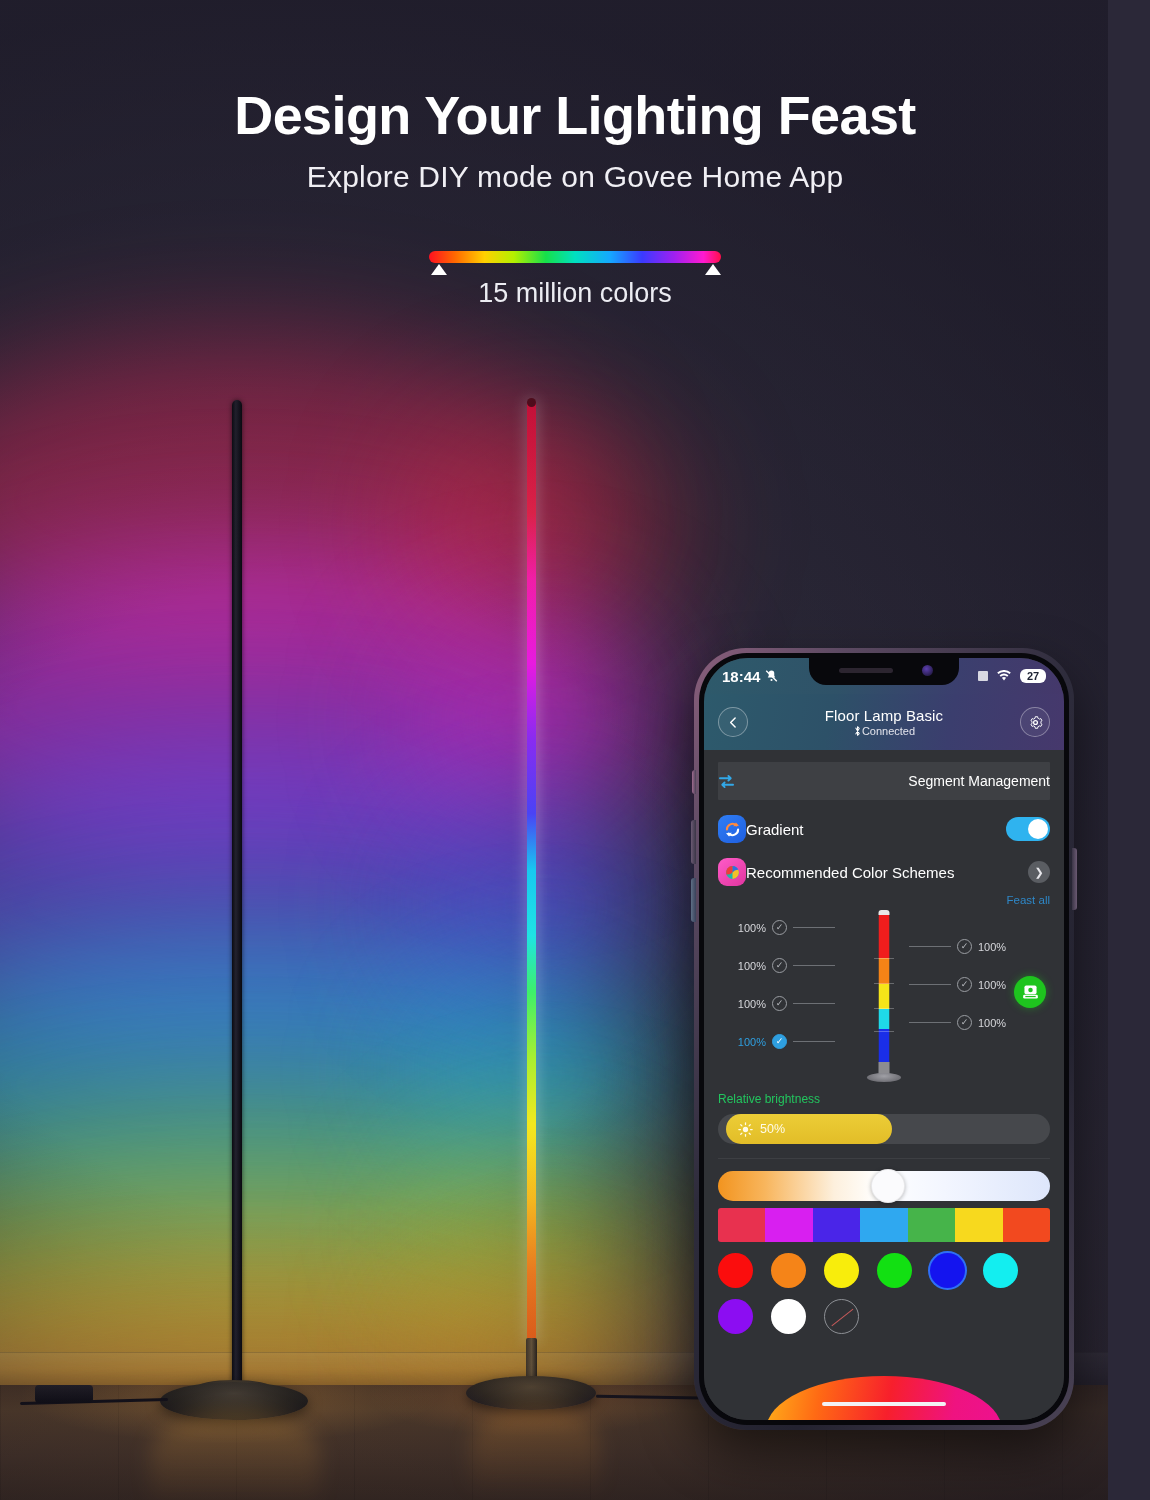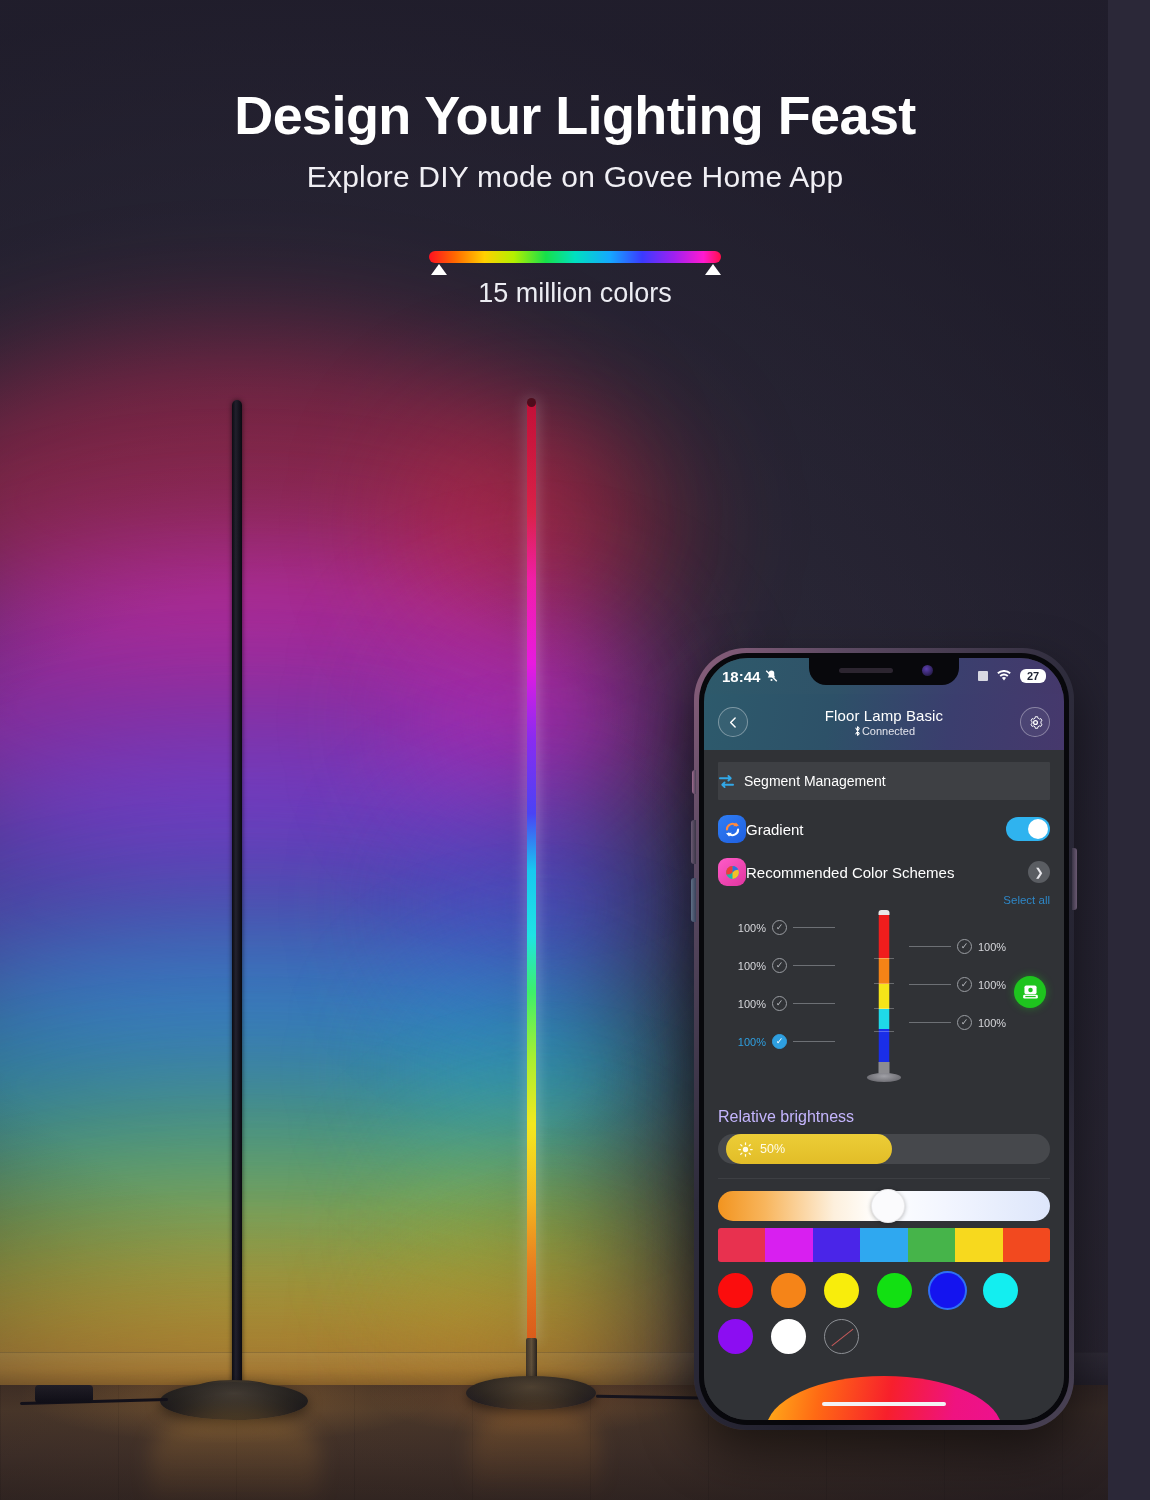--- a/index.html
+++ b/index.html
@@ -230,21 +230,21 @@
     justify-content:center; margin-top:1px; }
 
   
   .appbody{
     position:relative; height:calc(100% - 92px);
     background:#303236; padding:12px 14px 0 14px;
     display:flex; flex-direction:column;
   }
   .segmgmt{
     height:38px; border-radius:1px; background:#3e4044;
-    display:flex; align-items:center; justify-content:flex-start; gap:9px;
+    display:flex; align-items:center; justify-content:space-between; gap:9px;
     color:#fff; font-size:14px; font-weight:500;
   }
   .row{ display:flex; align-items:center; margin-top:15px; }
   .app-icon{ width:28px; height:28px; border-radius:9px; flex:none;
     display:flex; align-items:center; justify-content:center; }
   .ic-grad{ background:linear-gradient(140deg,#2f7ef5,#1f5fe0); }
   .ic-scheme{ background:linear-gradient(140deg,#ff5bc8,#e0359f); }
   .row-label{ color:#fff; font-size:15px; font-weight:400; margin-left:0; flex:1; }
   .toggle{
     width:44px; height:24px; border-radius:13px; background:#2fb3ef; position:relative;
@@ -287,21 +287,21 @@
   .tick.left .pct{ width:34px; text-align:right; }
   .tick.right .pct{ width:34px; text-align:left; }
   .tick.active .pct{ color:#2e9fe0; }
 
   .camera-btn{
     position:absolute; right:4px; top:68px; width:32px; height:32px; border-radius:50%;
     background:#1ec41e; display:flex; align-items:center; justify-content:center;
     box-shadow:0 0 9px rgba(30,196,30,0.45);
   }
 
-  .relbright-label{ color:#c4b5fd; font-size:16px; margin-top:20px; }
+  .relbright-label{ color:#22c55e; font-size:12px; margin-top:4px; }
   .bright-track{
     position:relative; margin-top:8px; height:30px; border-radius:15px; background:#46484c;
     overflow:hidden;
   }
   .bright-fill{
     position:absolute; left:8px; top:0; height:100%; border-radius:15px;
     background:linear-gradient(180deg,#eccd37,#e2bd28);
     display:flex; align-items:center; gap:7px; padding-left:12px;
     color:#fffbe8; font-size:12.5px; font-weight:500;
   }
@@ -481,21 +481,21 @@
                 <circle cx="11" cy="11" r="7.4" fill="#1fb7a8"></circle>
                 <path d="M11 3.6a7.4 7.4 0 016.6 4.1A7.4 7.4 0 0111 11z" fill="#2f6fe0"></path>
                 <path d="M11 11a7.4 7.4 0 01-7.2 1.9A7.4 7.4 0 0111 3.6z" fill="#f03a3a"></path>
                 <path d="M11 11a7.4 7.4 0 016.6-3.3A7.4 7.4 0 0111 18.4z" fill="#f5c02a"></path>
               </svg>
             </div>
             <div class="row-label">Recommended Color Schemes</div>
             <div class="chev">❯</div>
           </div>
 
-          <div class="selectall">Select all</div>
+          <div class="selectall">Feast all</div>
 
           <div class="segwrap">
 
             <div class="seglamp-cap"></div>
             <div class="seglamp">
               <div class="s" style="height:30%;background:#f01d1d"></div>
               <div class="s" style="height:17%;background:#f58316"></div>
               <div class="s" style="height:17%;background:#f5e519"></div>
               <div class="s" style="height:14%;background:#1fd9e8"></div>
               <div class="s" style="height:22%;background:#1a2ee8"></div>

